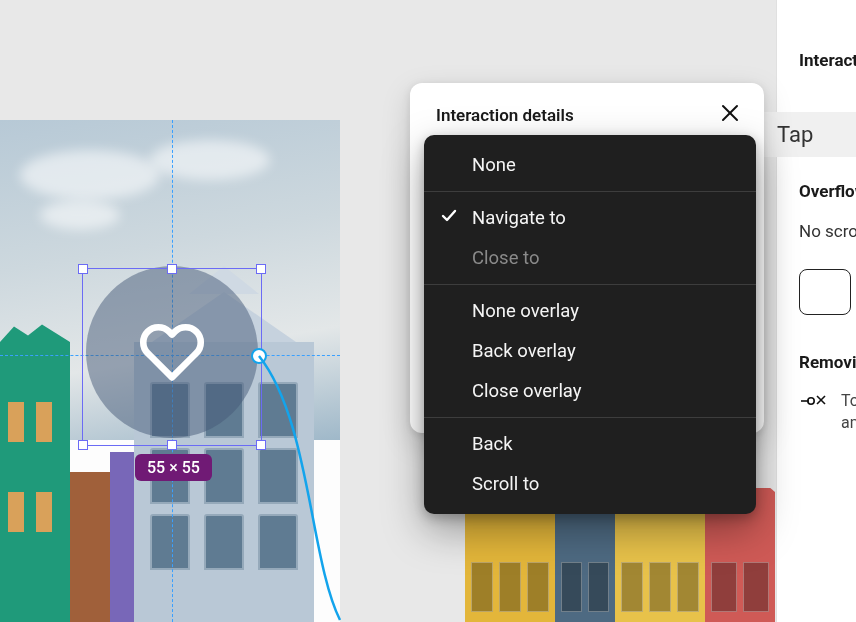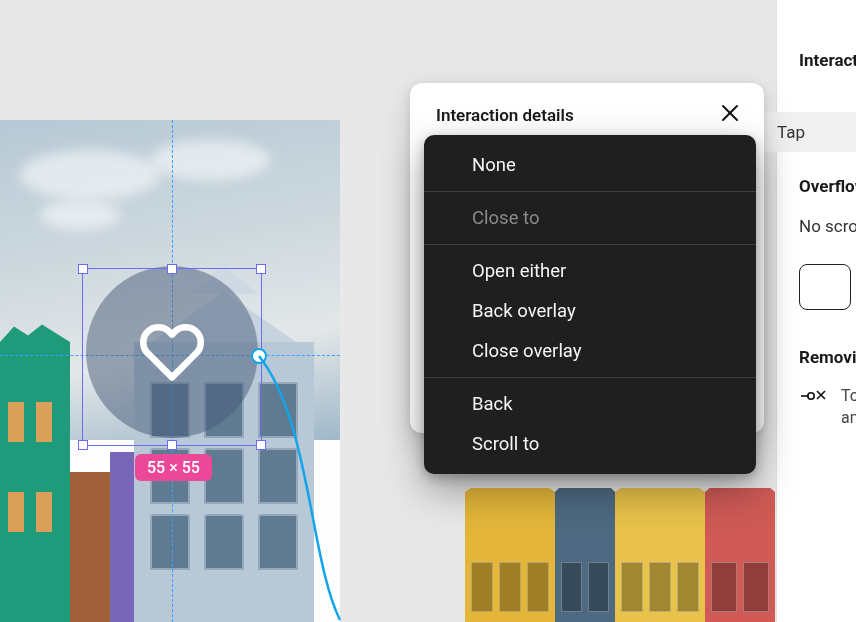--- a/index.html
+++ b/index.html
@@ -74,21 +74,21 @@
       pointer-events:none;
     }
     .handle {
       position:absolute; width:10px; height:10px; background:#fff; border:1.5px solid #6b6bf5;
     }
     .handle.tl{left:-5px;top:-5px;} .handle.tm{left:50%;top:-5px;margin-left:-5px;} .handle.tr{right:-5px;top:-5px;}
     .handle.bl{left:-5px;bottom:-5px;} .handle.bm{left:50%;bottom:-5px;margin-left:-5px;} .handle.br{right:-5px;bottom:-5px;}
 
     .dim-badge {
       position:absolute; left:135px; top:454px;
-      background:#ec4899; color:#fff; font-size:16px;
+      background:#701a75; color:#fff; font-size:16px;
       padding: 4px 12px; border-radius:6px;
       font-weight:500;
     }
     .conn-node {
       position:absolute; left:251px; top:348px; width:16px; height:16px;
       background:#fff; border:2.5px solid #13a4ec; border-radius:50%;
     }
 
     
     .connector-svg {
@@ -111,21 +111,21 @@
     .artboard2 .w{ flex:1; background: rgba(0,0,0,0.3); border:1px solid rgba(255,255,255,0.3);}
 
     
     .sidebar {
       position:absolute; right:0; top:0; width:80px; height:622px;
       background:#fff; border-left:1px solid #e0e0e0;
       padding-top:50px;
     }
     .sb-section { padding: 0 0 18px 22px; }
     .sb-header { font-size:17px; font-weight:700; color:#1a1a1a; margin-bottom:24px; white-space:nowrap; }
-    .sb-option { font-size:17px; color:#333; margin-bottom:24px; cursor:pointer; background:#f0f0f0; margin-left:-22px; padding:10px 0 10px 22px; white-space:nowrap;}
+    .sb-option { font-size:22px; color:#333; margin-bottom:24px; cursor:pointer; background:#f0f0f0; margin-left:-22px; padding:10px 0 10px 22px; white-space:nowrap;}
     .sb-label { font-size:17px; font-weight:700; color:#1a1a1a; margin-top:10px; margin-bottom:20px; white-space:nowrap;}
     .sb-value { font-size:17px; color:#333; margin-bottom:28px; white-space:nowrap;}
     .sb-button {
       margin-left:0; width:52px; height:46px;
       border:1.5px solid #222; border-radius:8px; background:#fff;
     }
     .sb-rem { font-size:17px; font-weight:700; color:#1a1a1a; margin-top:34px; white-space:nowrap; }
     .sb-rem-row{ display:flex; gap:14px; margin-top:18px; align-items:flex-start;}
     .rem-icon{ flex:0 0 auto; }
     .sb-rem-text{ font-size:16px; color:#444; line-height:1.4; white-space:nowrap;}
@@ -306,26 +306,34 @@
         </span>
       </div>
     </div>
   </div>
 
   <div class="dropdown">
     <div class="dd-item">
       <span>None</span>
     </div>
     <div class="dd-sep"></div>
+    <div class="dd-item">
+      <span class="check">
+        <svg width="18" height="18" viewBox="0 0 18 18">
+          <polyline points="3,9.5 7,13.5 15,4.5" fill="none" stroke="#fff" stroke-width="2.4" stroke-linecap="round" stroke-linejoin="round"></polyline>
+        </svg>
+      </span>
+      <span>Navigate to</span>
+    </div>
     <div class="dd-item disabled">
       <span>Close to</span>
     </div>
     <div class="dd-sep"></div>
     <div class="dd-item">
-      <span>Open either</span>
+      <span>None overlay</span>
     </div>
     <div class="dd-item">
       <span>Back overlay</span>
     </div>
     <div class="dd-item">
       <span>Close overlay</span>
     </div>
     <div class="dd-sep"></div>
     <div class="dd-item">
       <span>Back</span>

